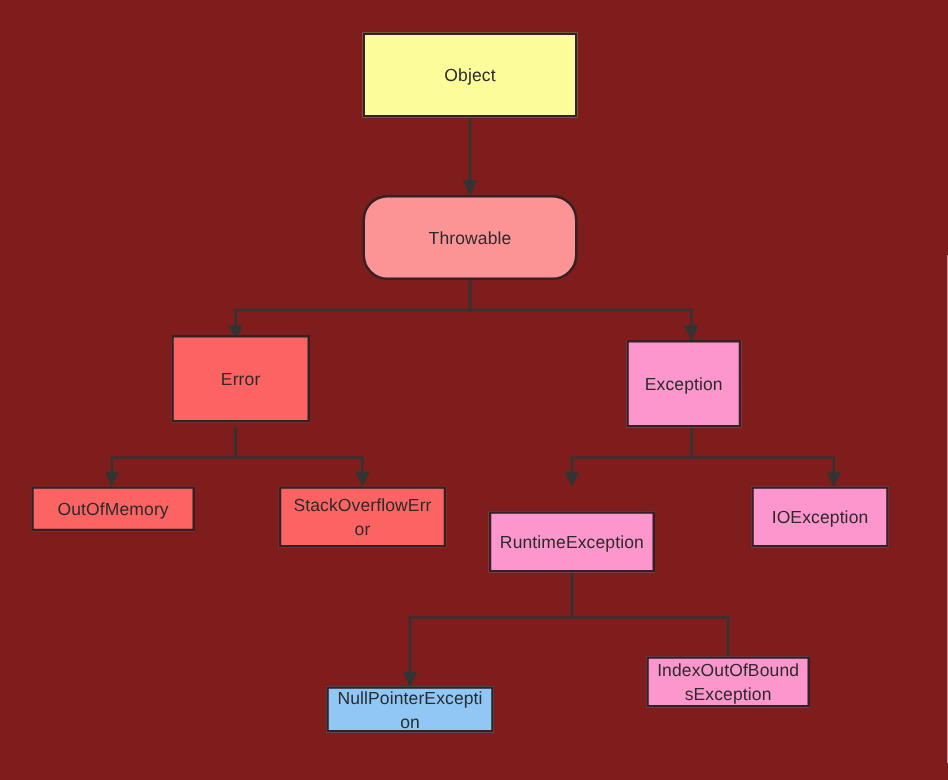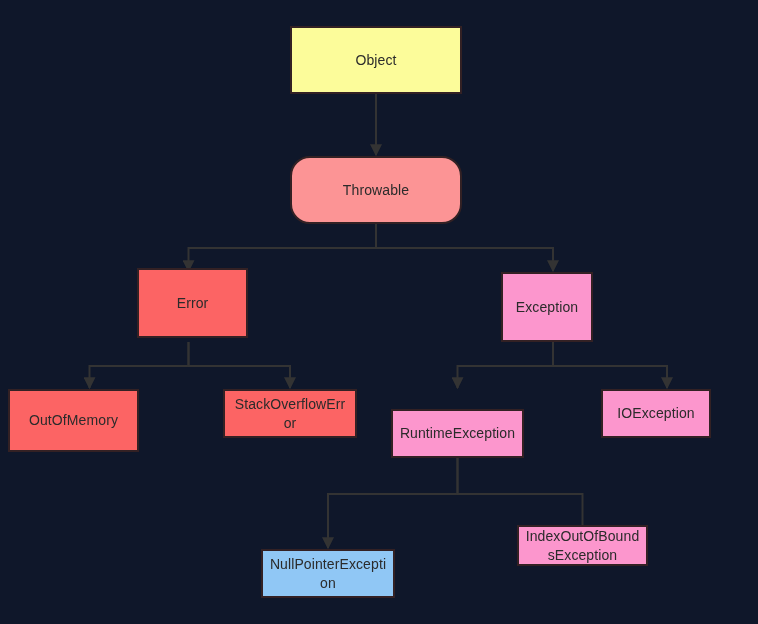--- a/index.html
+++ b/index.html
@@ -7,21 +7,21 @@
     padding: 0;
     background: #ffffff;
   }
   body {
     font-family: "Liberation Sans", sans-serif;
   }
   #canvas {
     position: relative;
     width: 758px;
     height: 624px;
-    background: #0f172a;
+    background: #7f1d1d;
     overflow: hidden;
   }
   #edges {
     position: absolute;
     left: 0;
     top: 0;
     width: 758px;
     height: 624px;
     pointer-events: none;
   }
@@ -81,32 +81,32 @@
       </div>
       <div class="node" style="left: 290px; top: 156px; width: 172px; height: 68px; background: rgb(252, 148, 149); border-color: rgb(51, 33, 36); color: rgb(43, 43, 43); border-radius: 20px;">
         <span class="node-label">Throwable</span>
       </div>
       <div class="node" style="left: 137px; top: 268px; width: 111px; height: 70px; background: rgb(252, 100, 100); border-color: rgb(51, 33, 36); color: rgb(43, 43, 43);">
         <span class="node-label">Error</span>
       </div>
       <div class="node" style="left: 501px; top: 272px; width: 92px; height: 70px; background: rgb(252, 150, 205); border-color: rgb(51, 33, 36); color: rgb(43, 43, 43);">
         <span class="node-label">Exception</span>
       </div>
-      <div class="node" style="left: 8px; top: 389px; width: 131px; height: 63px; background: rgb(252, 100, 100); border-color: rgb(51, 33, 36); color: rgb(43, 43, 43);">
+      <div class="node" style="left: 25px; top: 389px; width: 131px; height: 36px; background: rgb(252, 100, 100); border-color: rgb(51, 33, 36); color: rgb(43, 43, 43);">
         <span class="node-label">OutOfMemory</span>
       </div>
       <div class="node" style="left: 223px; top: 389px; width: 134px; height: 49px; background: rgb(252, 100, 100); border-color: rgb(51, 33, 36); color: rgb(43, 43, 43);">
         <span class="node-label">StackOverflowError</span>
       </div>
       <div class="node" style="left: 391px; top: 389px; width: 133px; height: 49px; background: rgb(252, 150, 205); border-color: rgb(51, 33, 36); color: rgb(43, 43, 43); margin-top: 20px;">
         <span class="node-label">RuntimeException</span>
       </div>
       <div class="node" style="left: 601px; top: 389px; width: 110px; height: 49px; background: rgb(252, 150, 205); border-color: rgb(51, 33, 36); color: rgb(43, 43, 43);">
         <span class="node-label">IOException</span>
       </div>
-      <div class="node" style="left: 261px; top: 549px; width: 134px; height: 49px; background: rgb(144, 199, 245); border-color: rgb(51, 33, 36); color: rgb(43, 43, 43);">
+      <div class="node" style="left: 261px; top: 549px; width: 134px; height: 37px; background: rgb(144, 199, 245); border-color: rgb(51, 33, 36); color: rgb(43, 43, 43);">
         <span class="node-label">NullPointerException</span>
       </div>
       <div class="node" style="left: 517px; top: 525px; width: 131px; height: 41px; background: rgb(252, 150, 205); border-color: rgb(51, 33, 36); color: rgb(43, 43, 43);">
         <span class="node-label">IndexOutOfBoundsException</span>
       </div>
     </div>
 </div>
 
 </body></html>

